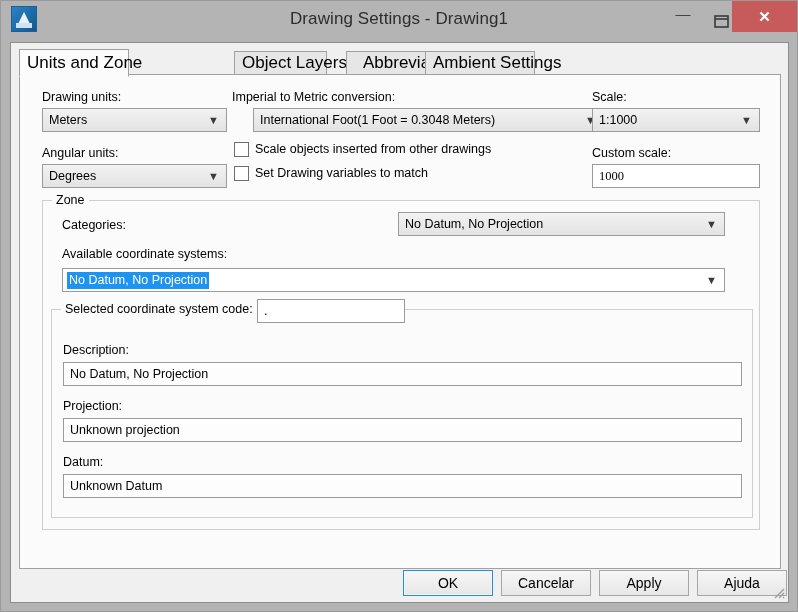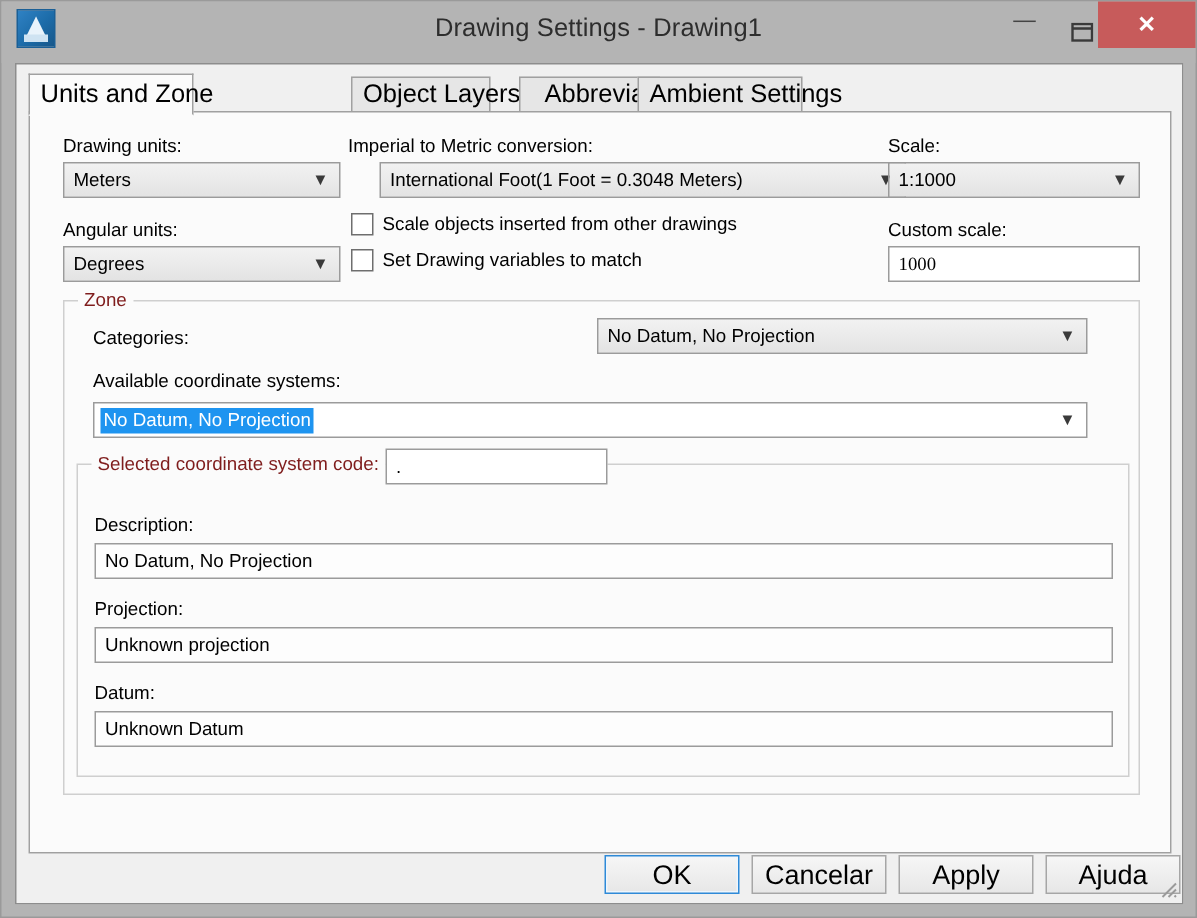--- a/index.html
+++ b/index.html
@@ -241,39 +241,39 @@
     position: absolute;
     box-sizing: border-box;
     border: 1px solid #cfcfcf;
   }
   .group > .gtitle {
     position: absolute;
     top: -8px; left: 9px;
     background: #fbfbfb;
     padding: 0 4px;
     font-size: 12.5px;
-    color: #7f1d1d;
+    color: #000000;
     white-space: nowrap;
   }
 
   
   .btnbar {
     position: absolute;
     left: 0; top: 527px;
     width: 777px;
     height: 32px;
   }
   .dlgbtn {
     position: absolute;
     top: 0;
     height: 26px;
     box-sizing: border-box;
     background: linear-gradient(180deg, #f6f6f6 0%, #e7e7e7 100%);
     border: 1px solid #a6a6a6;
-    font-size: 18px;
+    font-size: 14px;
     line-height: 24px;
     text-align: center;
     color: #000;
     cursor: default;
     font-family: "Liberation Sans", sans-serif;
     padding: 0;
   }
   .dlgbtn.default {
     border: 1px solid #2e8ad8;
     box-shadow: inset 0 0 0 1px #eef6fd;

